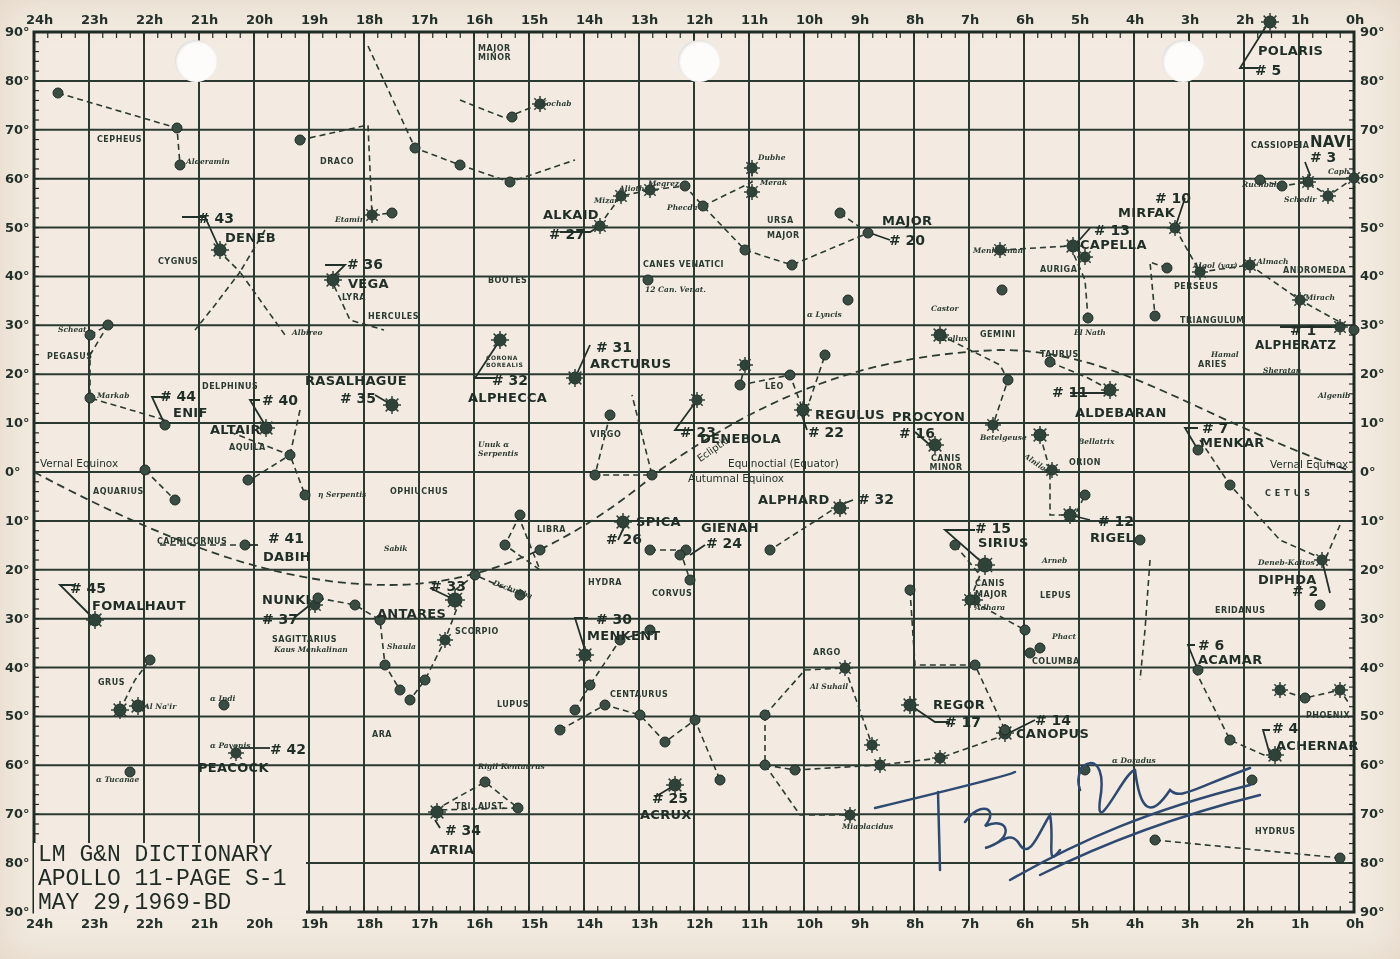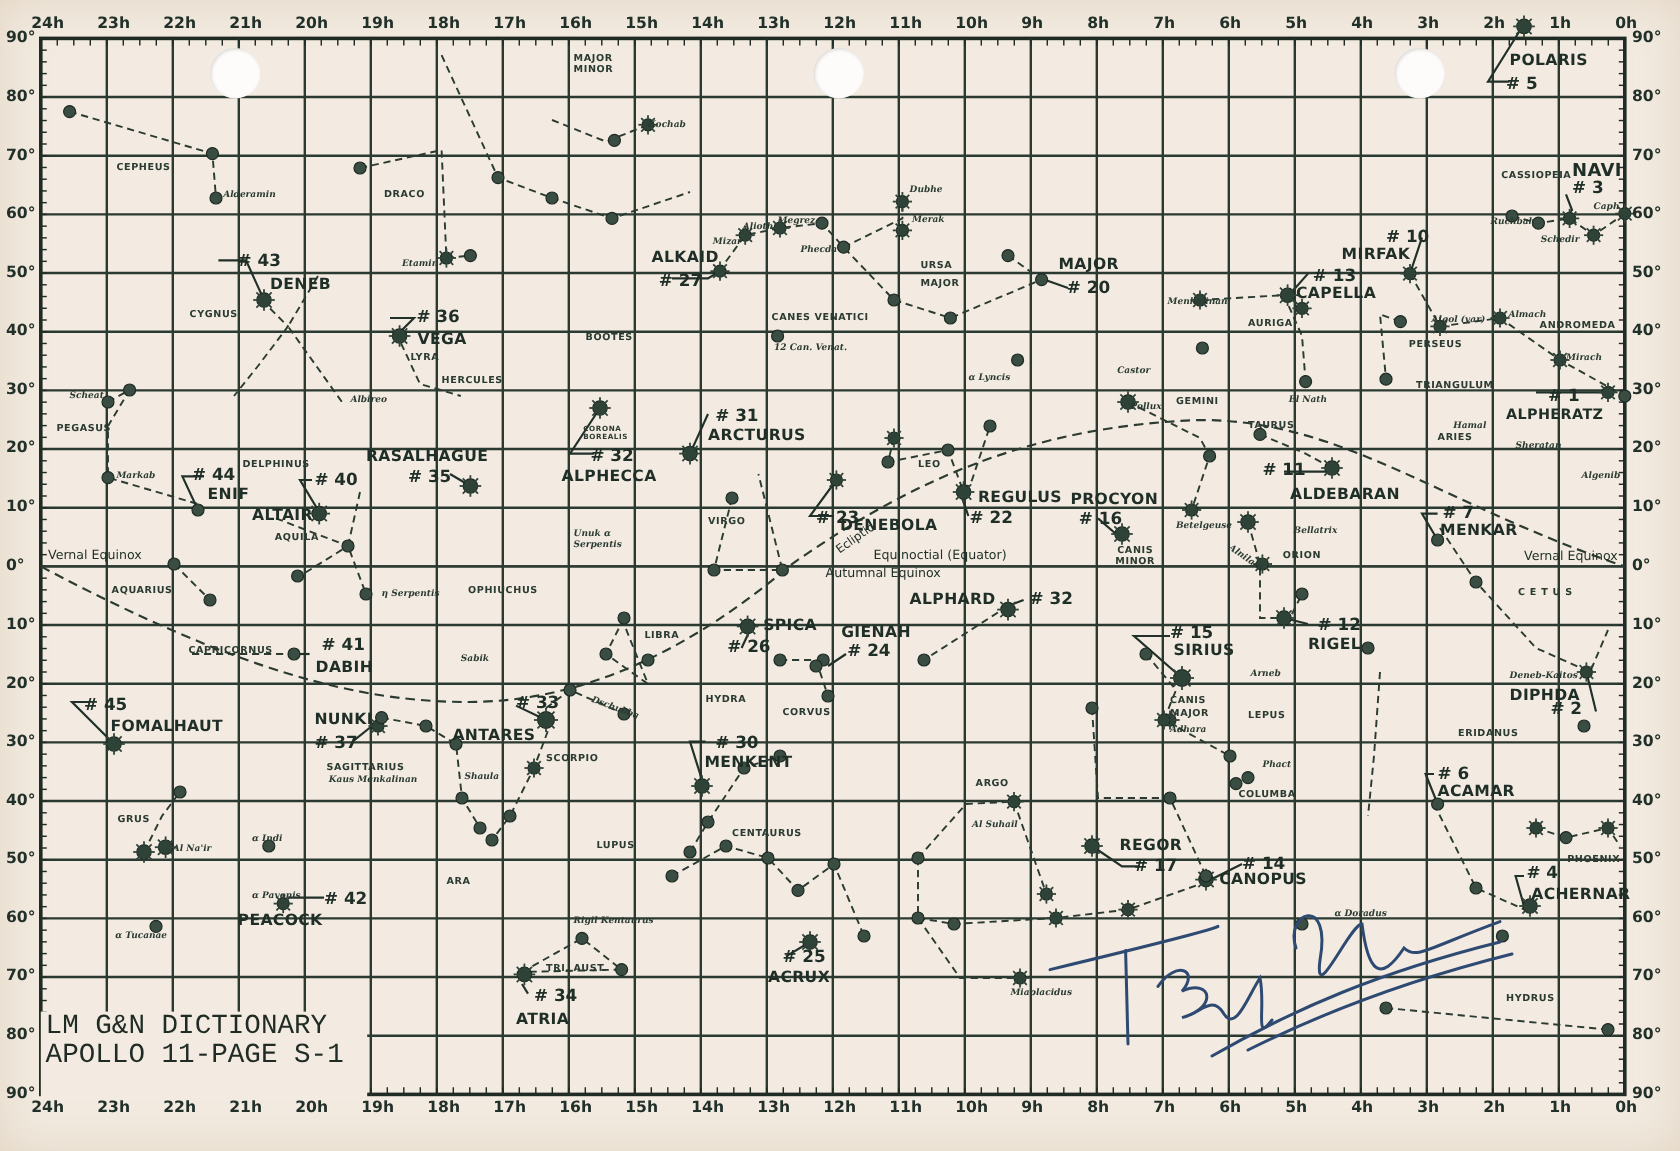--- a/index.html
+++ b/index.html
@@ -1243,14 +1243,15 @@
   <div class="minor-name" style="left:210px;top:694px;">α Indi</div>
   <div class="minor-name" style="left:210px;top:741px;">α Pavonis</div>
   <div class="minor-name" style="left:96px;top:775px;">α Tucanae</div>
   <div class="minor-name" style="left:807px;top:310px;">α Lyncis</div>
   <div class="minor-name" style="left:645px;top:285px;">12 Can. Venat.</div>
   <div class="minor-name" style="left:1112px;top:756px;">α Doradus</div>
 
   <div id="stamp">
     <div>LM G&amp;N DICTIONARY</div>
     <div>APOLLO 11-PAGE S-1</div>
+    <div>MAY 29,1969-BD</div>
   </div>
 </div>
 
 </body></html>

